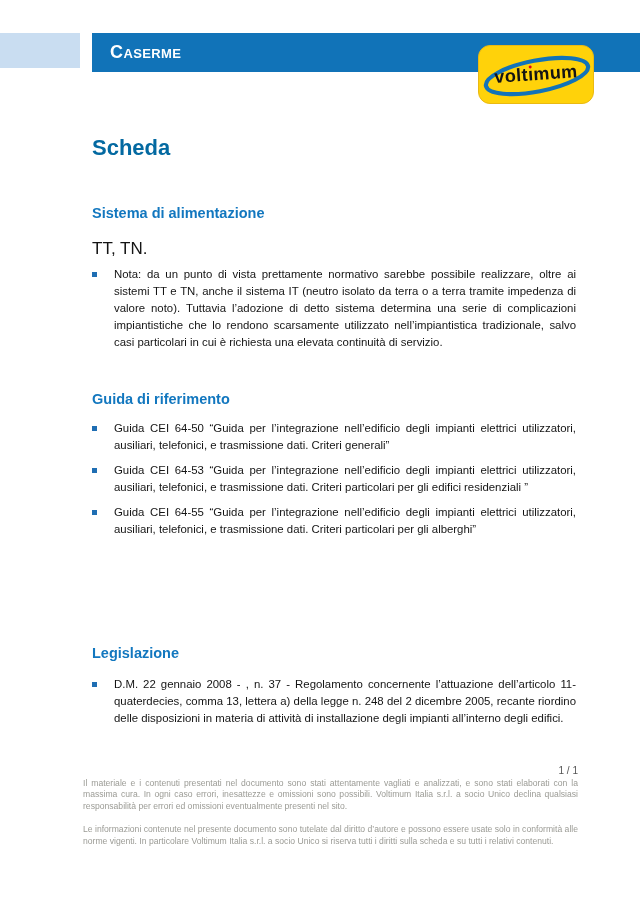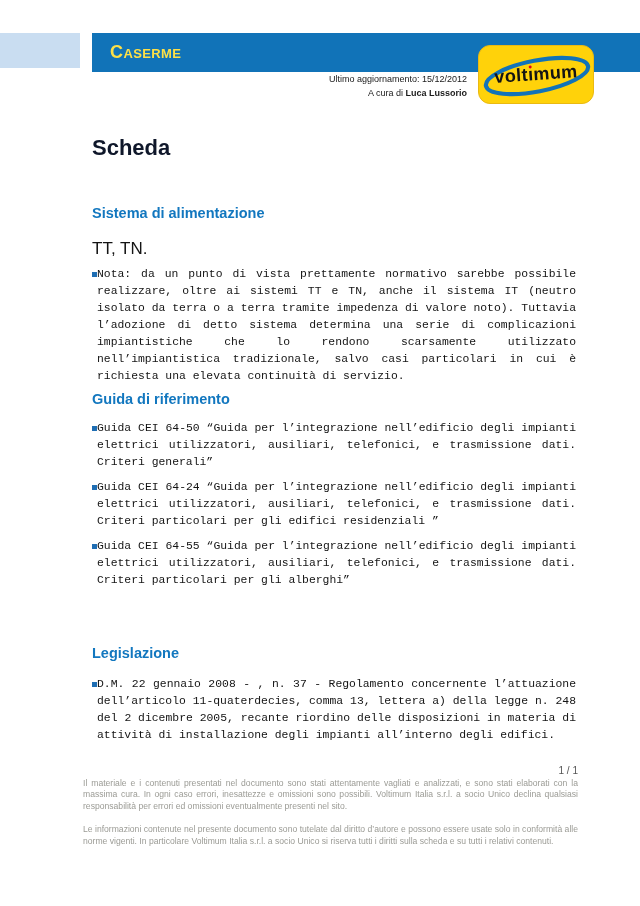--- a/index.html
+++ b/index.html
@@ -2,66 +2,62 @@
 <html><head>
 <meta charset="utf-8">
 <style>
   html, body { margin: 0; padding: 0; background: #ffffff; }
   body { width: 640px; height: 906px; font-family: "Liberation Sans", sans-serif; }
   .page { position: relative; width: 640px; height: 906px; background: #fff; overflow: hidden; }
 
   
   .corner-block { position: absolute; left: 0; top: 33px; width: 80px; height: 35px; background: #c9ddf1; }
   .title-bar { position: absolute; left: 92px; top: 33px; right: 0; height: 39px; background: #1173b8; display: flex; align-items: center; }
-  .title-bar-text { margin-left: 18px; color: #fde047; font-weight: bold; font-variant: small-caps; font-size: 18px; letter-spacing: 0.4px; }
+  .title-bar-text { margin-left: 18px; color: #ffffff; font-weight: bold; font-variant: small-caps; font-size: 18px; letter-spacing: 0.4px; }
 
   .meta { position: absolute; top: 73px; right: 173px; text-align: right; font-size: 9px; line-height: 13.5px; color: #1a1a1a; }
 
   
   .logo { position: absolute; left: 478px; top: 45px; width: 116px; height: 59px; background: #ffd20a; border: 1px solid #eab912; border-radius: 12px; box-sizing: border-box; }
   .logo svg { position: absolute; left: 0; top: 0; }
   .logo-text { position: absolute; inset: 0; display: flex; align-items: center; justify-content: center; font-weight: bold; font-size: 18px; color: #141414; letter-spacing: 0.4px; transform: rotate(-4deg); }
   .logo-i { position: relative; display: inline-block; }
   .logo-i .red-dot { position: absolute; top: 0.5px; left: 50%; transform: translateX(-50%); width: 3.6px; height: 3.6px; border-radius: 50%; background: #e2001a; }
 
   
-  .doc-title { position: absolute; left: 92px; top: 135px; font-size: 22px; font-weight: bold; color: #0f172a; }
+  .doc-title { position: absolute; left: 92px; top: 135px; font-size: 22px; font-weight: bold; color: #0369a1; }
   .sec-heading { position: absolute; left: 92px; font-size: 14.5px; font-weight: bold; color: #1277bf; }
   .h-sec1 { top: 205px; }
   .h-sec2 { top: 391px; }
   .h-sec3 { top: 645px; }
   .intro-text { position: absolute; left: 92px; top: 239px; font-size: 17px; color: #141414; }
 
   .bullet-list { position: absolute; left: 92px; width: 484px; }
   .bl-note  { top: 266px; }
   .bl-norme { top: 420px; }
   .bl-legis { top: 676px; }
   .bullet-item { display: flex; margin-bottom: 8px; }
   .bullet-square { flex: none; width: 5px; height: 5px; margin-top: 6px; background: #1f6eb3; }
-  .bullet-text { font-size: 11.4px; line-height: 17px; color: #141414; text-align: justify; font-family: Liberation Mono, monospace; }
+  .bullet-text { margin-left: 17px; font-size: 11.4px; line-height: 17px; color: #141414; text-align: justify; }
 
   
   .page-number { position: absolute; top: 765px; right: 62px; font-size: 10px; color: #555; }
   .footer { position: absolute; left: 83px; top: 778px; width: 495px; font-size: 8.6px; line-height: 11.4px; color: #9b9b95; text-align: justify; }
   .footer p { margin: 0 0 12px 0; }
 </style>
 </head>
 <body>
 
 <div class="page">
 
   <div class="corner-block"></div>
   <div class="title-bar">
     <span class="title-bar-text">Caserme</span>
   </div>
 
-  <div class="meta">
-    <div>Ultimo aggiornamento: 15/12/2012</div>
-    <div><span>A cura di </span><b>Luca Lussorio</b></div>
-  </div>
 
   <div class="logo">
     <svg width="114" height="57" viewBox="0 0 114 57">
       <ellipse cx="58" cy="30" rx="52" ry="15.5" fill="none" stroke="#1273b8" stroke-width="4.2" transform="rotate(-11 58 30)"></ellipse>
     </svg>
     <div class="logo-text">
         <span>volt</span>
         <span class="logo-i"><span>ı</span><span class="red-dot"></span></span>
         <span>mum</span>
       </div>
@@ -80,21 +76,21 @@
   </div>
 
   <div class="sec-heading h-sec2">Guida di riferimento</div>
   <div class="bullet-list bl-norme">
     <div class="bullet-item">
       <span class="bullet-square"></span>
       <span class="bullet-text">Guida CEI 64-50 “Guida per l’integrazione nell’edificio degli impianti elettrici utilizzatori, ausiliari, telefonici, e trasmissione dati. Criteri generali”</span>
     </div>
     <div class="bullet-item">
       <span class="bullet-square"></span>
-      <span class="bullet-text">Guida CEI 64-24 “Guida per l’integrazione nell’edificio degli impianti elettrici utilizzatori, ausiliari, telefonici, e trasmissione dati. Criteri particolari per gli edifici residenziali ”</span>
+      <span class="bullet-text">Guida CEI 64-53 “Guida per l’integrazione nell’edificio degli impianti elettrici utilizzatori, ausiliari, telefonici, e trasmissione dati. Criteri particolari per gli edifici residenziali ”</span>
     </div>
     <div class="bullet-item">
       <span class="bullet-square"></span>
       <span class="bullet-text">Guida CEI 64-55 “Guida per l’integrazione nell’edificio degli impianti elettrici utilizzatori, ausiliari, telefonici, e trasmissione dati. Criteri particolari per gli alberghi”</span>
     </div>
   </div>
 
   <div class="sec-heading h-sec3">Legislazione</div>
   <div class="bullet-list bl-legis">
     <div class="bullet-item">

